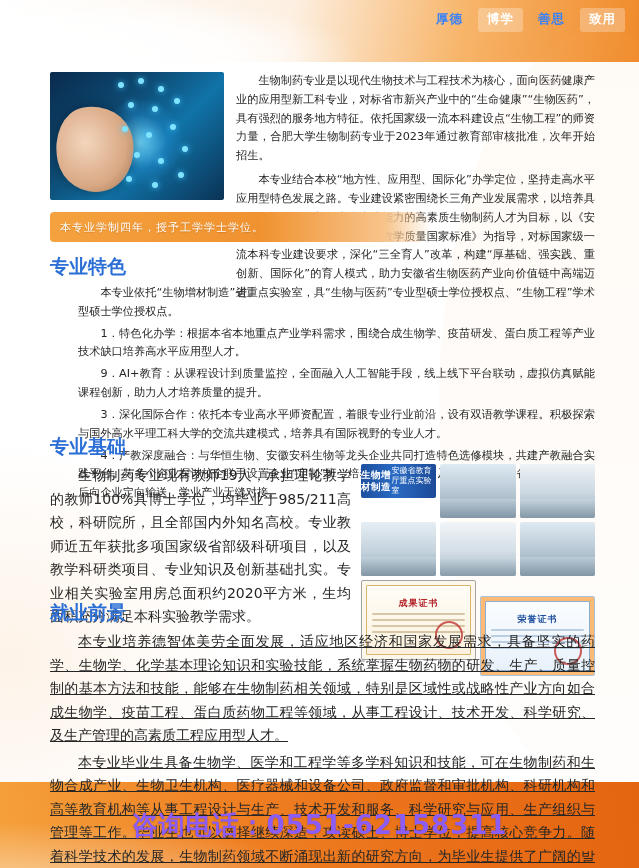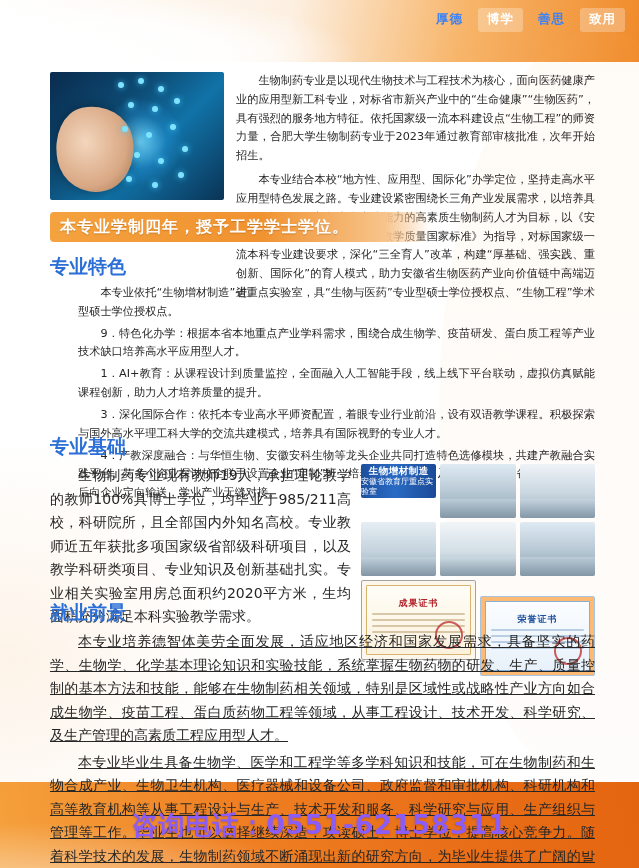--- a/index.html
+++ b/index.html
@@ -90,21 +90,21 @@
   }
   .intro p{margin:0 0 5px 0;text-indent:2em;}
 
   .banner{
     position:absolute;left:50px;top:212px;width:381px;height:30px;
     background:linear-gradient(90deg,#f4a23f 0%,#f0922f 55%,#f7c48c 88%,rgba(255,255,255,0) 100%);
     border-radius:4px 14px 14px 4px;
     display:flex;align-items:center;
   }
   .banner span{
-    color:#ffffff;font-size:16px;font-weight:bold;letter-spacing:1px;
+    color:#ffffff;font-size:11px;font-weight:normal;letter-spacing:1px;
     padding-left:10px;
     text-shadow:0 1px 1px rgba(140,70,0,.35);
   }
 
   .sec{position:absolute;left:50px;width:545px;}
   .sec-title{
     color:#2b6fd6;font-size:19px;font-weight:bold;margin-bottom:4px;
   }
   .sec-body{font-size:11.2px;line-height:1.68;color:#262626;text-align:justify;margin-left:28px;}
   .sec-body p{margin:0 0 3px 0;text-indent:2em;}
@@ -129,21 +129,21 @@
     content:"";position:absolute;left:0;bottom:0;width:100%;height:36%;
     background:linear-gradient(180deg,rgba(210,225,235,.4),rgba(120,140,155,.55));
   }
   .lab-photo.a{background:linear-gradient(180deg,#dfeaf2 0%,#b9c9d6 50%,#8fa3b2 100%);}
   .lab-photo.b{background:linear-gradient(180deg,#eef3f7 0%,#c9d6e0 55%,#93a6b5 100%);}
   .lab-photo.c{background:linear-gradient(180deg,#e6eef4 0%,#c3d2dd 55%,#8da1b0 100%);}
   .lab-photo.d{background:linear-gradient(180deg,#f1f5f8 0%,#d3dee6 55%,#9aacb9 100%);}
   .banner-img{
     height:34px;border-radius:2px;
     background:linear-gradient(90deg,#1d4f9e 0%,#2a6bc4 45%,#1b4a97 100%);
-    color:#ffffff;display:flex;flex-direction:column;align-items:center;justify-content:center;
+    color:#ffffff;display:flex;flex-direction:row;align-items:center;justify-content:center;
     line-height:1.25;
   }
   .banner-img .l1{font-size:9.5px;font-weight:bold;letter-spacing:.5px;}
   .banner-img .l2{font-size:8px;}
   .cert-row{display:flex;gap:4px;}
   .cert{
     flex:1;height:78px;border-radius:2px;position:relative;overflow:hidden;
     background:#fdf6ea;border:1px solid #a3a3a3;
   }
   .cert .inner{
@@ -226,22 +226,22 @@
   </div>
 
   <div class="banner">
     <span>本专业学制四年，授予工学学士学位。</span>
   </div>
 
   <div class="sec" id="sec-features">
     <div class="sec-title">专业特色</div>
     <div class="sec-body">
       <p>本专业依托“生物增材制造”省重点实验室，具“生物与医药”专业型硕士学位授权点、“生物工程”学术型硕士学位授权点。</p>
-      <p>9．特色化办学：根据本省本地重点产业学科需求，围绕合成生物学、疫苗研发、蛋白质工程等产业技术缺口培养高水平应用型人才。</p>
-      <p>1．AI+教育：从课程设计到质量监控，全面融入人工智能手段，线上线下平台联动，虚拟仿真赋能课程创新，助力人才培养质量的提升。</p>
+      <p>1．特色化办学：根据本省本地重点产业学科需求，围绕合成生物学、疫苗研发、蛋白质工程等产业技术缺口培养高水平应用型人才。</p>
+      <p>9．AI+教育：从课程设计到质量监控，全面融入人工智能手段，线上线下平台联动，虚拟仿真赋能课程创新，助力人才培养质量的提升。</p>
       <p>3．深化国际合作：依托本专业高水平师资配置，着眼专业行业前沿，设有双语教学课程。积极探索与国外高水平理工科大学的交流共建模式，培养具有国际视野的专业人才。</p>
       <p>4．产教深度融合：与华恒生物、安徽安科生物等龙头企业共同打造特色选修模块，共建产教融合实践平台。与多个企业探讨校企联手设置企业“定制”班，培养符合企业能力及素质诉求的预备工程师，毕业后向企业定向输送，学业产业无缝对接。</p>
     </div>
   </div>
 
   <div class="sec" id="sec-base">
     <div class="sec-title">专业基础</div>
     <div class="base-wrap">
       <div class="base-text">
         <p>生物制药专业现有教师19人，承担理论教学的教师100%具博士学位，均毕业于985/211高校，科研院所，且全部国内外知名高校。专业教师近五年获批多项国家级省部级科研项目，以及教学科研类项目、专业知识及创新基础扎实。专业相关实验室用房总面积约2020平方米，生均面积充分满足本科实验教学需求。</p>

